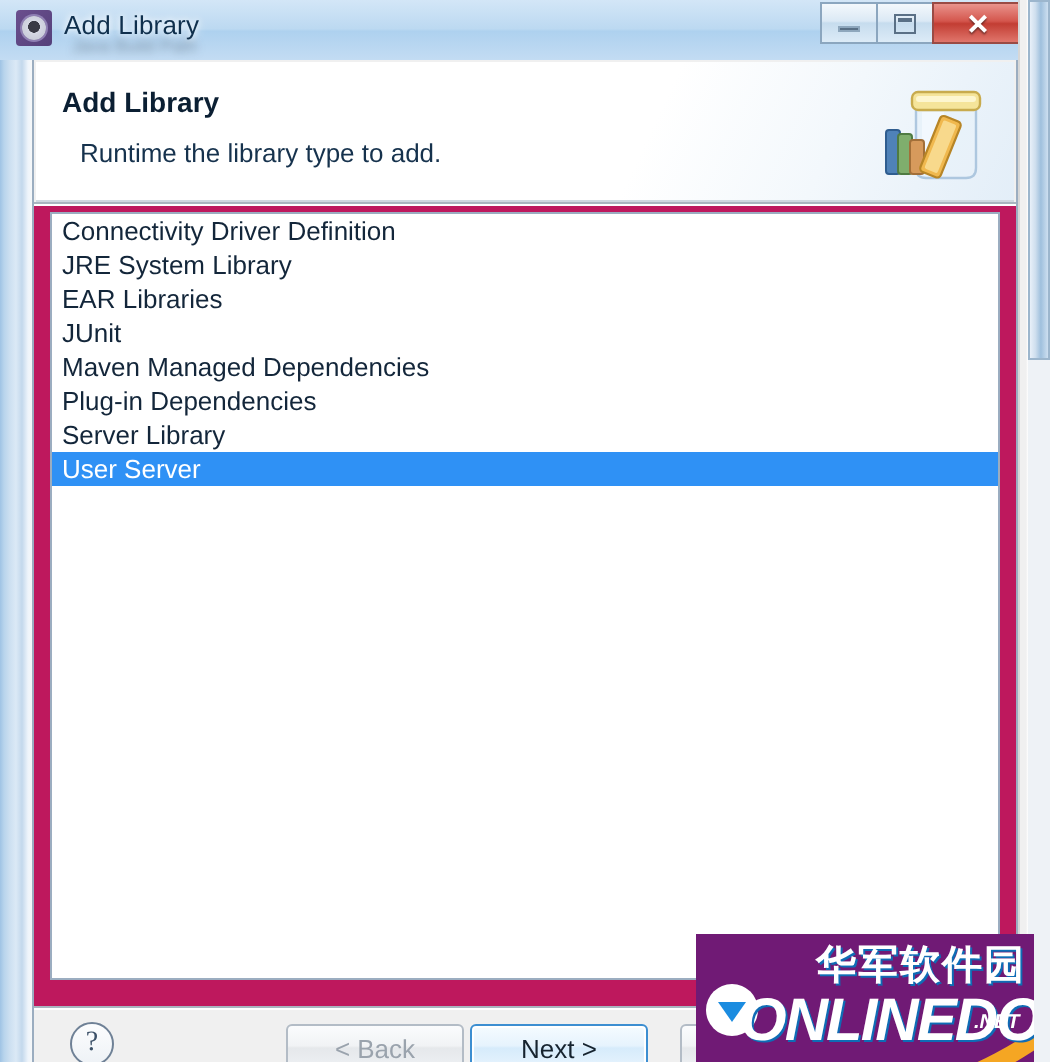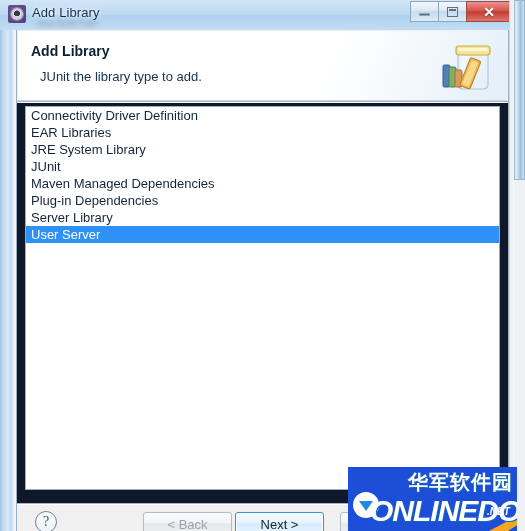--- a/index.html
+++ b/index.html
@@ -186,21 +186,21 @@
     left: 0; top: 71px;
     width: 491px; height: 2px;
     background: linear-gradient(to bottom, #a9b4bf 0%, #a9b4bf 1px, #ffffff 1px, #ffffff 2px);
   }
 
   
   .body-area {
     position: absolute;
     left: 0; top: 73px;
     width: 491px; height: 400px;
-    background: #0f172a;
+    background: #be185d;
   }
 
   
   .listbox {
     position: absolute;
     left: 8px; top: 3px;
     width: 475px; height: 384px;
     background: #ffffff;
     border: 1px solid #9badc0;
     box-sizing: border-box;
@@ -272,21 +272,21 @@
   }
   .nav-btn.finish {
     left: 323px;
   }
 
   
   .watermark {
     position: absolute;
     left: 348px; top: 467px;
     width: 169px; height: 64px;
-    background: #1d4ed8;
+    background: #701a75;
     overflow: hidden;
   }
   .wm-swoosh1 {
     position: absolute;
     left: -30px; top: -26px;
     width: 230px; height: 96px;
     border: 9px solid #f5a623;
     border-radius: 50%;
     border-right-color: transparent;
     border-top-color: transparent;
@@ -366,21 +366,21 @@
       <div class="win-btn close">
         <span class="glyph-close">✕</span>
       </div>
     </div>
   </div>
 
   <div class="client">
 
     <div class="banner">
       <div class="banner-title">Add Library</div>
-      <div class="banner-sub">JUnit the library type to add.</div>
+      <div class="banner-sub">Runtime the library type to add.</div>
       <svg class="banner-icon" viewBox="0 0 58 58">
 
         <path d="M19 17 L19 47 Q19 52 24 52 L44 52 Q49 52 49 47 L49 17 Z" fill="#e8f2fa" stroke="#a9c4dd" stroke-width="1.2" opacity="0.92"></path>
         <path d="M22 19 L22 46 Q22 49 25 49 L33 49 L33 19 Z" fill="#f6fbff" opacity="0.7"></path>
 
         <rect x="17" y="9" width="34" height="9" rx="3" fill="#f5e49a" stroke="#c8ab4e" stroke-width="1.2"></rect>
         <rect x="19" y="11" width="30" height="3" rx="1.5" fill="#fdf6cf"></rect>
 
         <rect x="4" y="28" width="7" height="22" rx="1.5" fill="#4f82b8" stroke="#2f5d8f" stroke-width="1"></rect>
         <rect x="10" y="30" width="7" height="20" rx="1.5" fill="#7fae6d" stroke="#4f7b42" stroke-width="1"></rect>
@@ -390,22 +390,22 @@
           <rect x="26" y="22" width="11" height="30" rx="2" fill="#f0b84e" stroke="#b78526" stroke-width="1.1"></rect>
           <rect x="28" y="24" width="7" height="26" rx="1" fill="#f8d98c"></rect>
         </g>
       </svg>
     </div>
     <div class="banner-sep"></div>
 
     <div class="body-area">
       <div class="listbox" id="listbox">
           <div class="list-item">Connectivity Driver Definition</div>
+          <div class="list-item">JRE System Library</div>
           <div class="list-item">EAR Libraries</div>
-          <div class="list-item">JRE System Library</div>
           <div class="list-item">JUnit</div>
           <div class="list-item">Maven Managed Dependencies</div>
           <div class="list-item">Plug-in Dependencies</div>
           <div class="list-item">Server Library</div>
           <div class="list-item selected">User Server</div>
         </div>
     </div>
 
     <div class="btnbar">
       <div class="btnbar-sep"></div>

